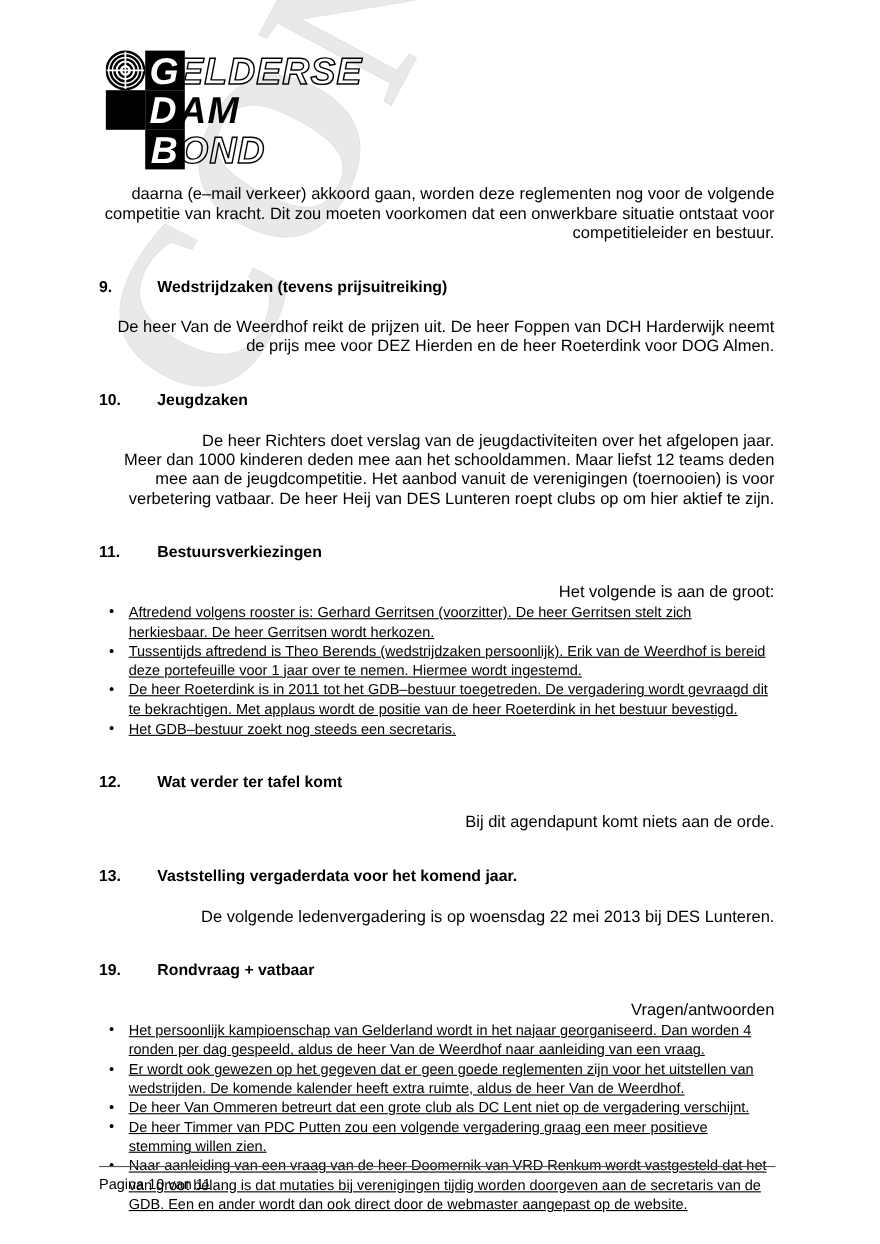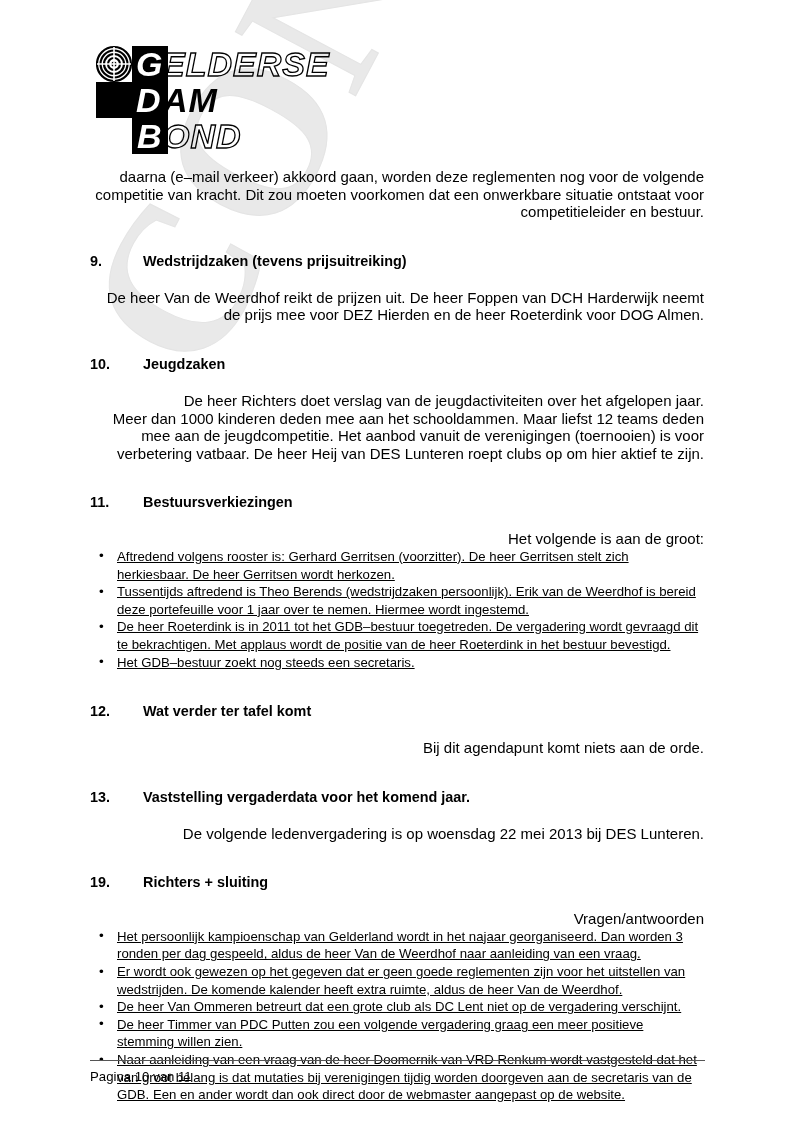--- a/index.html
+++ b/index.html
@@ -234,26 +234,26 @@
         <span class="num">13.</span>
         <span class="title">Vaststelling vergaderdata voor het komend jaar.</span>
       </h2>
       <div class="gap-m"></div>
       <p class="body-text">De volgende ledenvergadering is op woensdag 22 mei 2013 bij DES Lunteren.</p>
 
       <div class="gap-xl"></div>
 
       <h2 class="heading">
         <span class="num">19.</span>
-        <span class="title">Richters + sluiting</span>
+        <span class="title">Rondvraag + vatbaar</span>
       </h2>
       <div class="gap-m"></div>
       <p class="body-text">Vragen/antwoorden</p>
       <ul class="bullets">
-        <li>Het persoonlijk kampioenschap van Gelderland wordt in het najaar georganiseerd. Dan worden 3 ronden per dag gespeeld, aldus de heer Van de Weerdhof naar aanleiding van een vraag.</li>
+        <li>Het persoonlijk kampioenschap van Gelderland wordt in het najaar georganiseerd. Dan worden 4 ronden per dag gespeeld, aldus de heer Van de Weerdhof naar aanleiding van een vraag.</li>
         <li>Er wordt ook gewezen op het gegeven dat er geen goede reglementen zijn voor het uitstellen van wedstrijden. De komende kalender heeft extra ruimte, aldus de heer Van de Weerdhof.</li>
         <li>De heer Van Ommeren betreurt dat een grote club als DC Lent niet op de vergadering verschijnt.</li>
         <li>De heer Timmer van PDC Putten zou een volgende vergadering graag een meer positieve stemming willen zien.</li>
         <li>Naar aanleiding van een vraag van de heer Doomernik van VRD Renkum wordt vastgesteld dat het van groot belang is dat mutaties bij verenigingen tijdig worden doorgeven aan de secretaris van de GDB. Een en ander wordt dan ook direct door de webmaster aangepast op de website.</li>
       </ul>
 
     </div>
 
     <div class="footer">
       <div class="footer-rule"></div>

